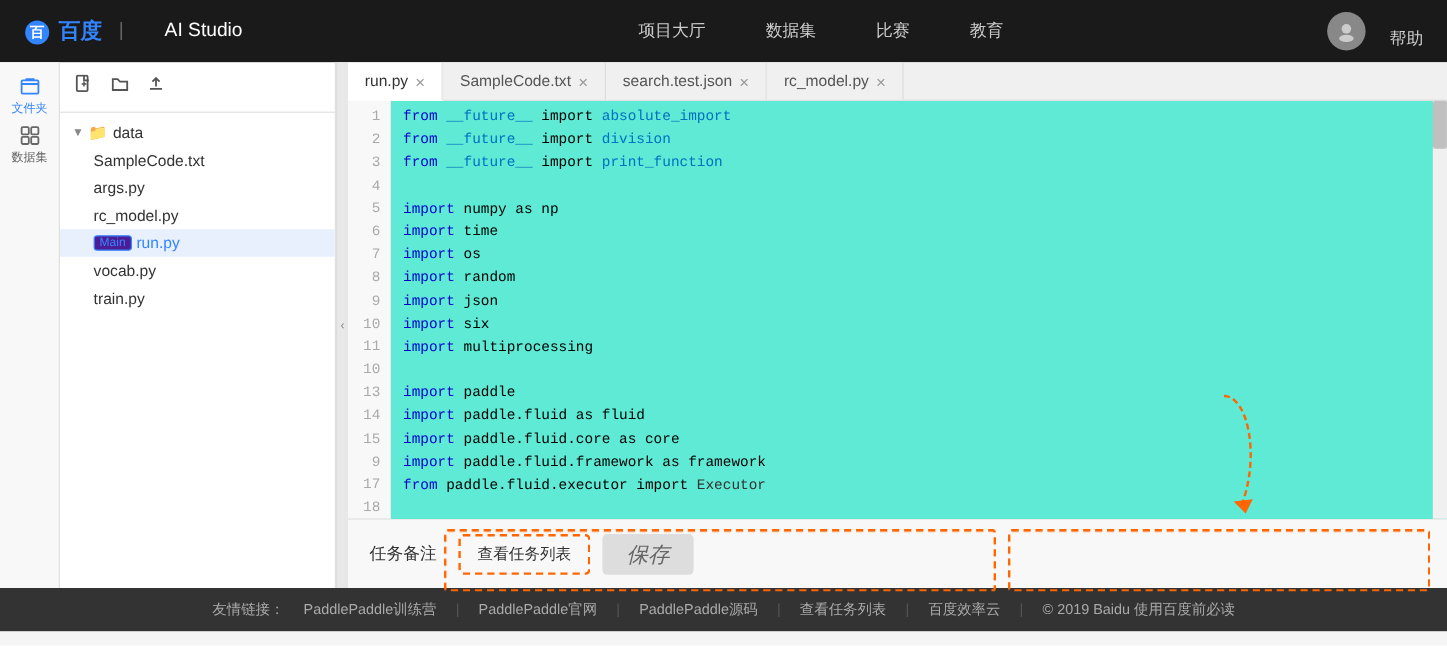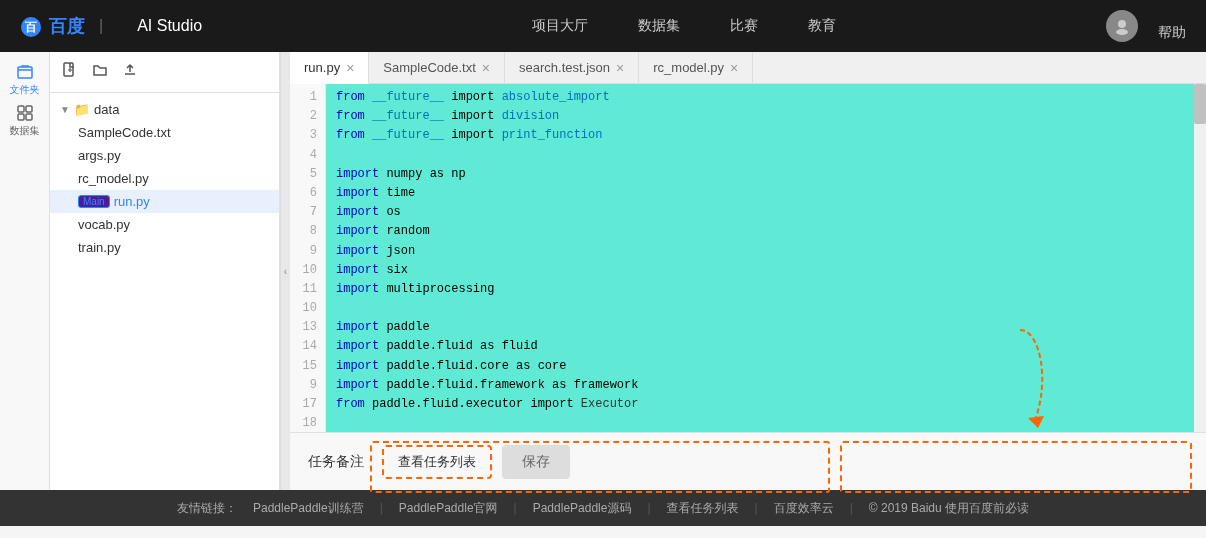--- a/index.html
+++ b/index.html
@@ -286,23 +286,24 @@
       cursor: pointer;
       border-radius: 4px;
       white-space: nowrap;
     }
     .save-btn {
       height: 34px;
       padding: 0 20px;
       background: #ddd;
       border: none;
       color: #666;
-      font-size: 14px;
+      font-size: 18px;
       cursor: pointer;
       border-radius: 4px;
+      font-style: italic;
     }
     .submit-btn {
       height: 40px;
       padding: 0 28px;
       background: #3385ff;
       border: none;
       color: white;
       font-size: 16px;
       cursor: pointer;
       border-radius: 4px;

